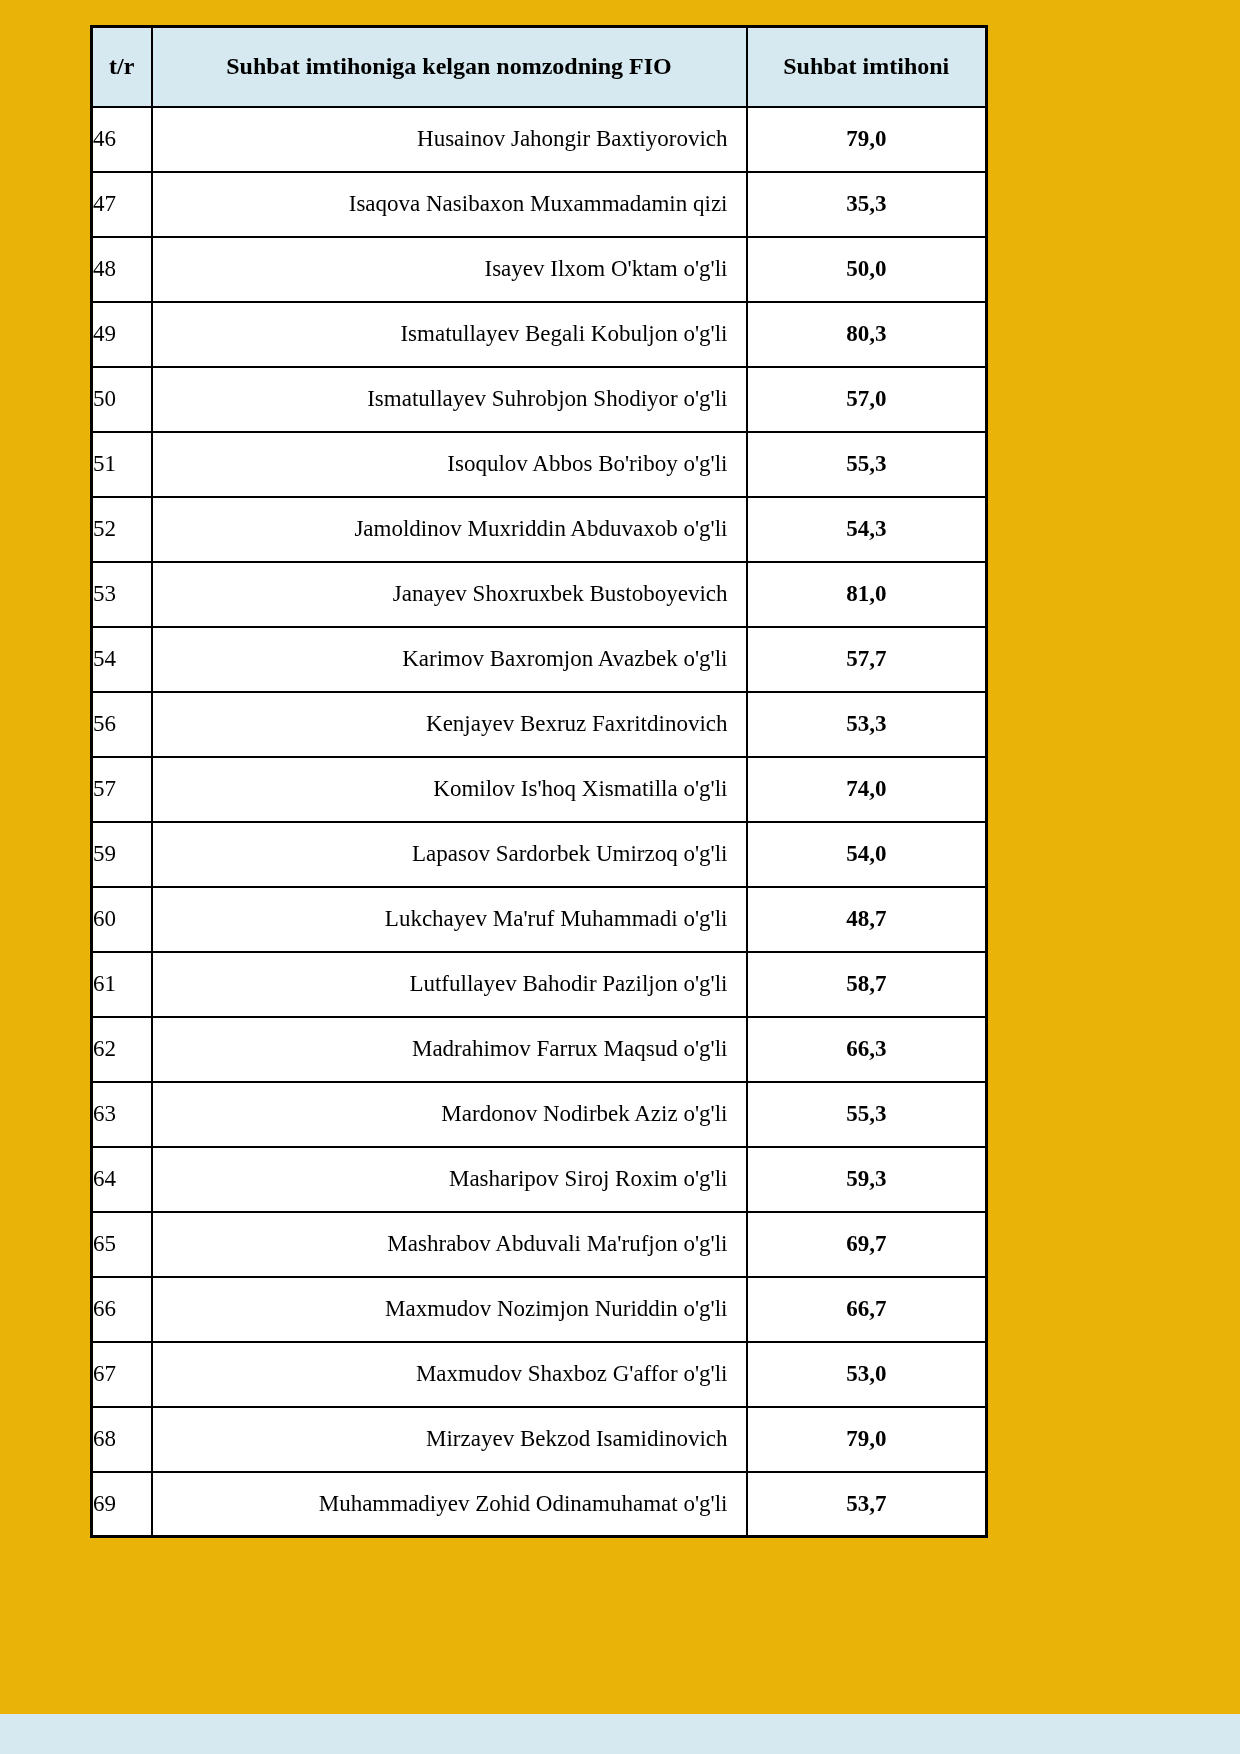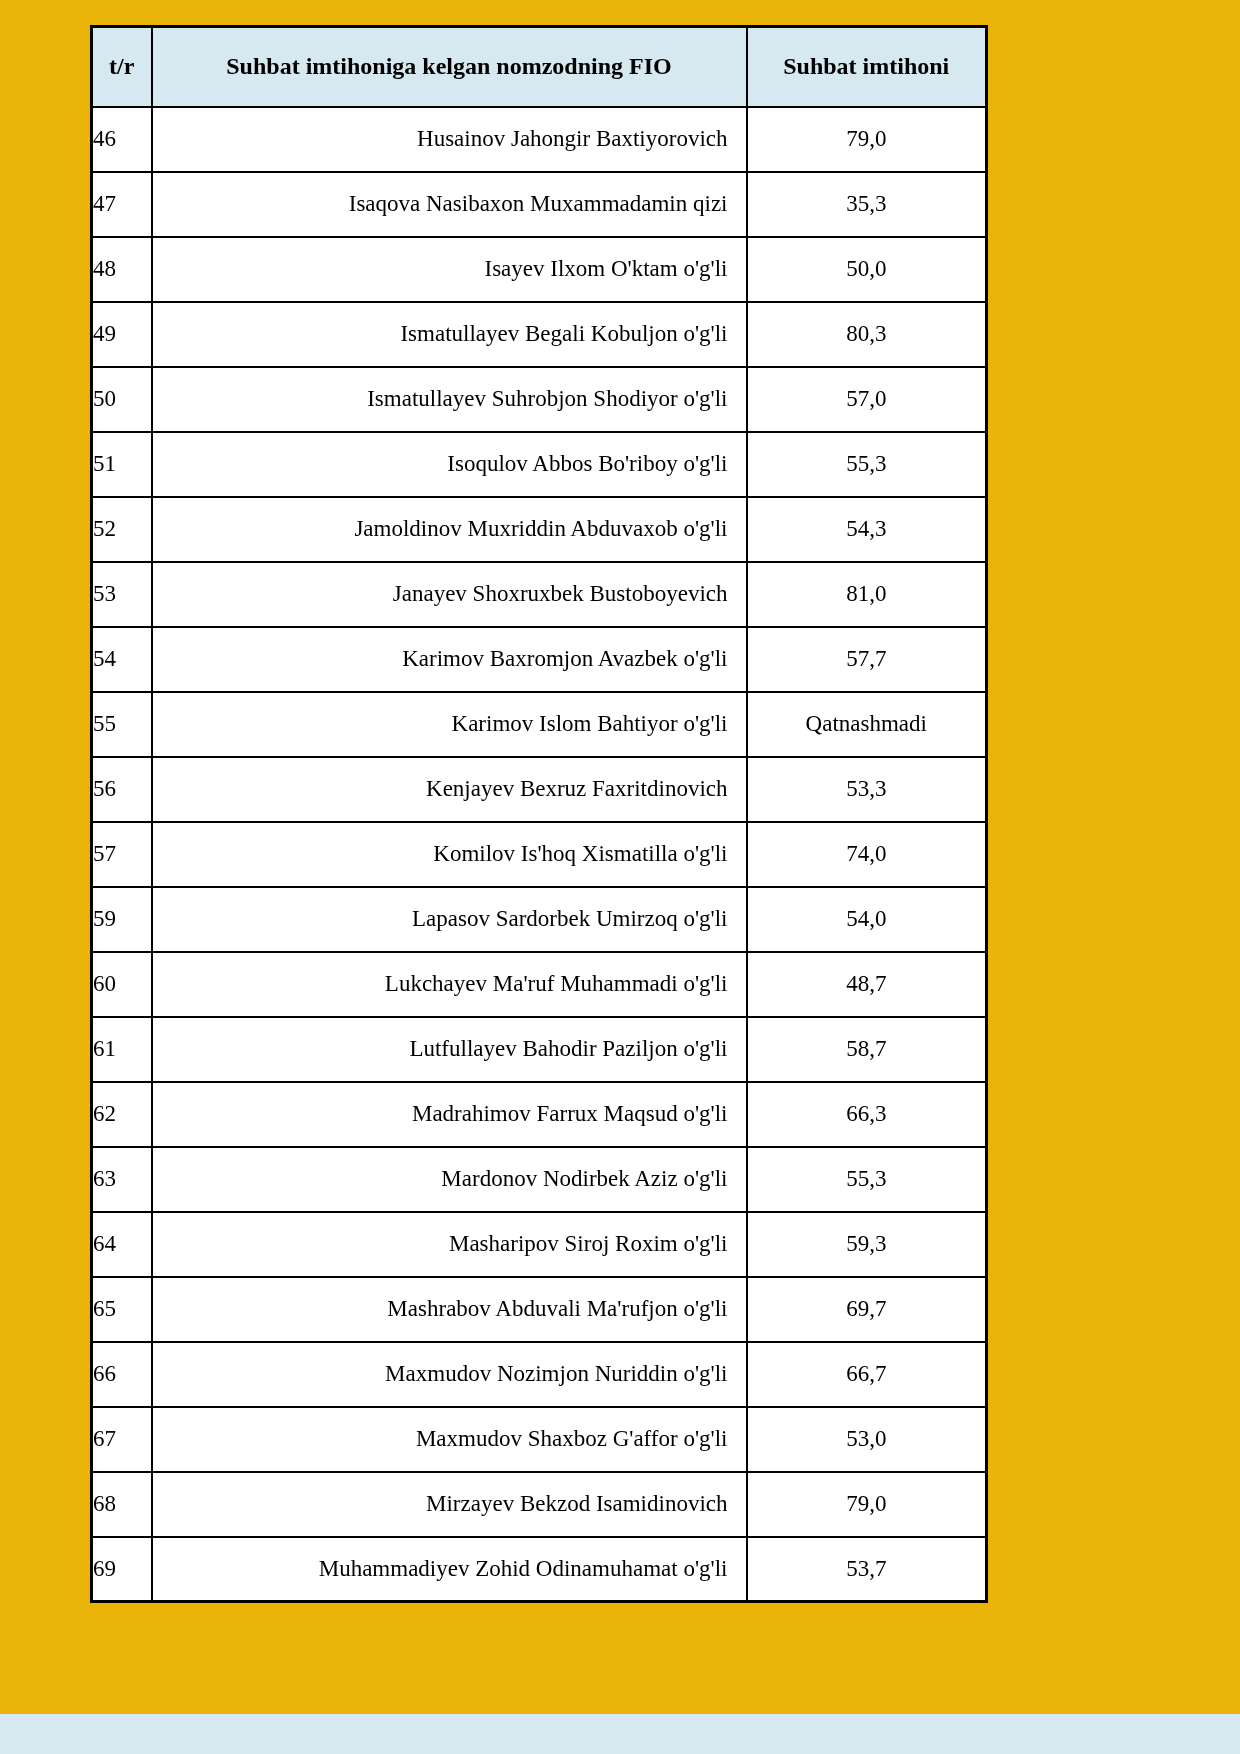--- a/index.html
+++ b/index.html
@@ -53,21 +53,21 @@
   td.cell-num {
     text-align: left;
     padding: 0;
   }
   td.cell-name {
     text-align: right;
     padding: 0 18px 0 5px;
   }
   td.cell-score {
     text-align: center;
-    font-weight: normal;
+    font-weight: bold;
     padding: 0;
   }
   .footer-band {
     position: absolute;
     left: 0;
     top: 1714px;
     width: 1240px;
     height: 40px;
   }
 </style>
@@ -129,25 +129,20 @@
           <td class="cell-num">53</td>
           <td class="cell-name">Janayev Shoxruxbek Bustoboyevich</td>
           <td class="cell-score">81,0</td>
         </tr>
         <tr>
           <td class="cell-num">54</td>
           <td class="cell-name">Karimov Baxromjon Avazbek o'g'li</td>
           <td class="cell-score">57,7</td>
         </tr>
         <tr>
-          <td class="cell-num">55</td>
-          <td class="cell-name">Karimov Islom Bahtiyor o'g'li</td>
-          <td class="cell-score">Qatnashmadi</td>
-        </tr>
-        <tr>
           <td class="cell-num">56</td>
           <td class="cell-name">Kenjayev Bexruz Faxritdinovich</td>
           <td class="cell-score">53,3</td>
         </tr>
         <tr>
           <td class="cell-num">57</td>
           <td class="cell-name">Komilov Is'hoq Xismatilla o'g'li</td>
           <td class="cell-score">74,0</td>
         </tr>
         <tr>

